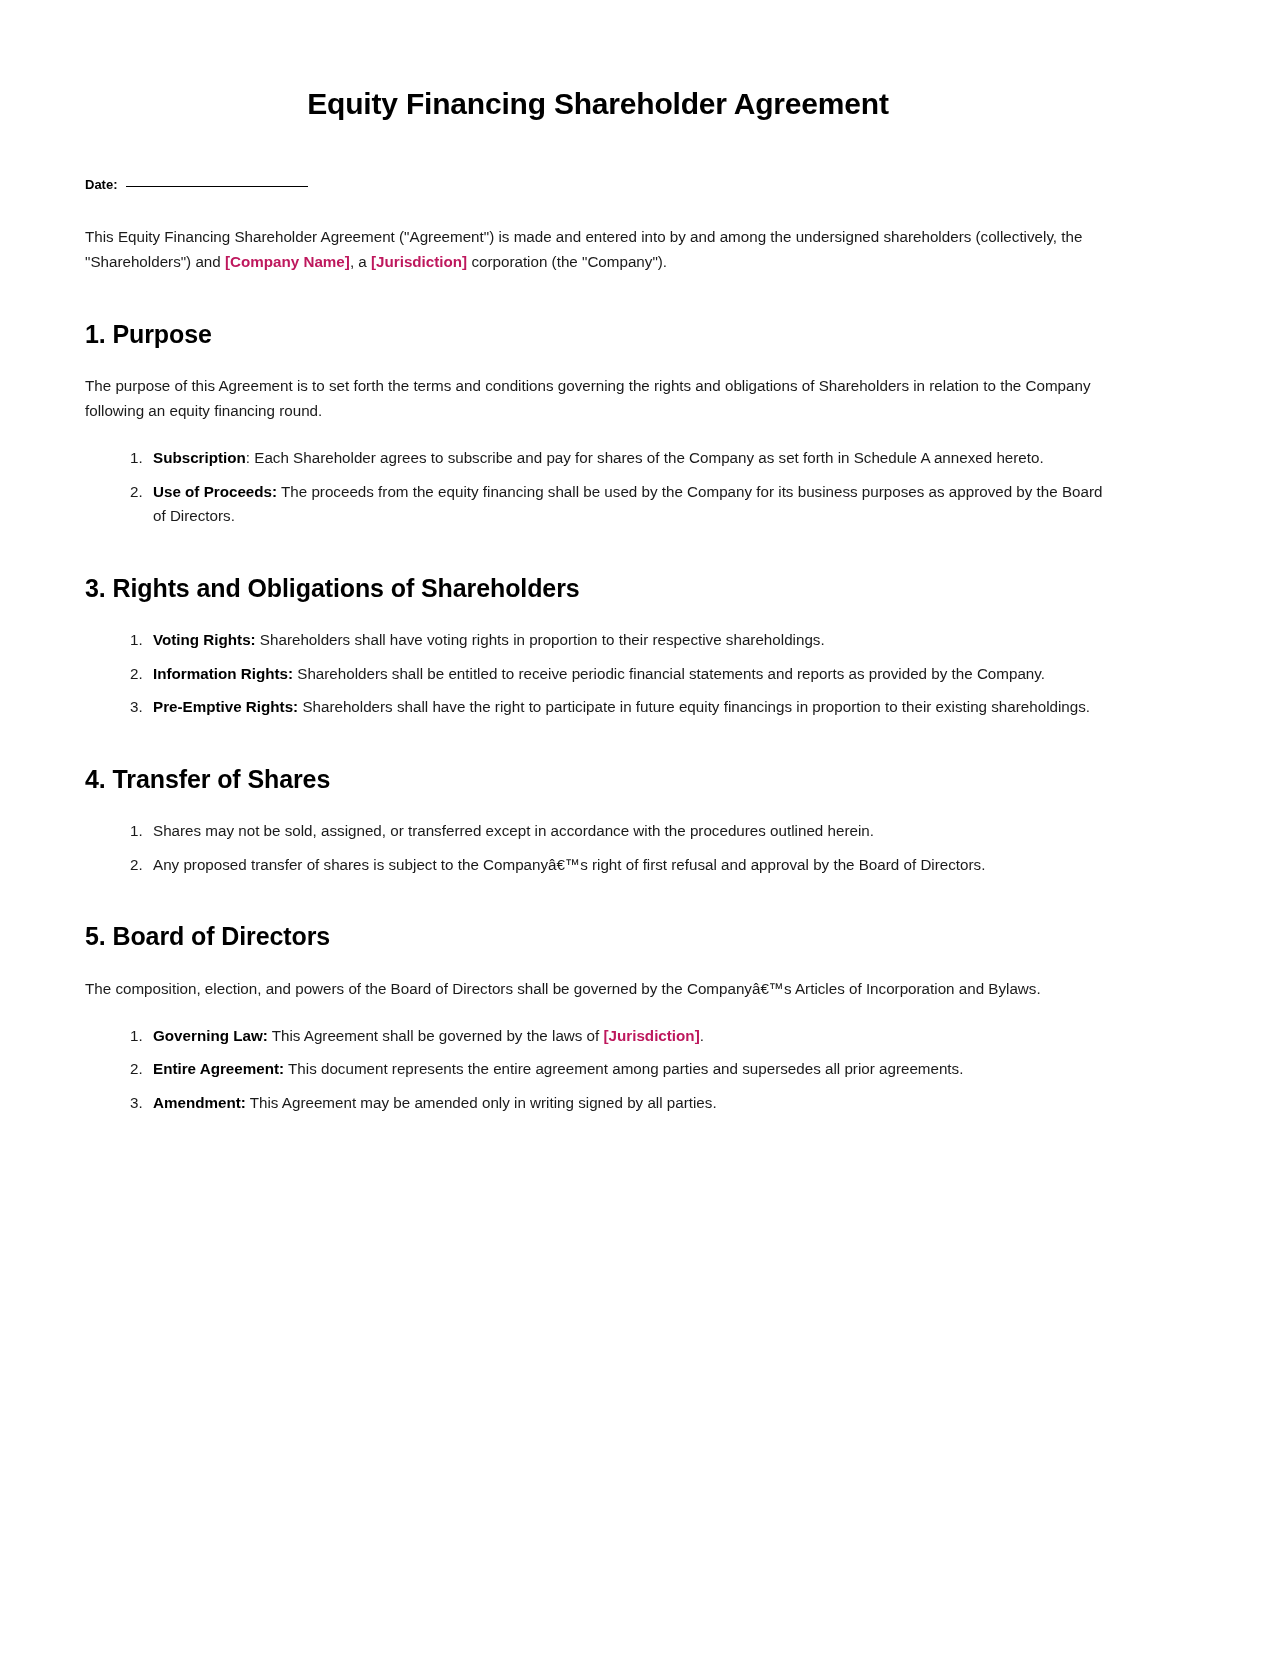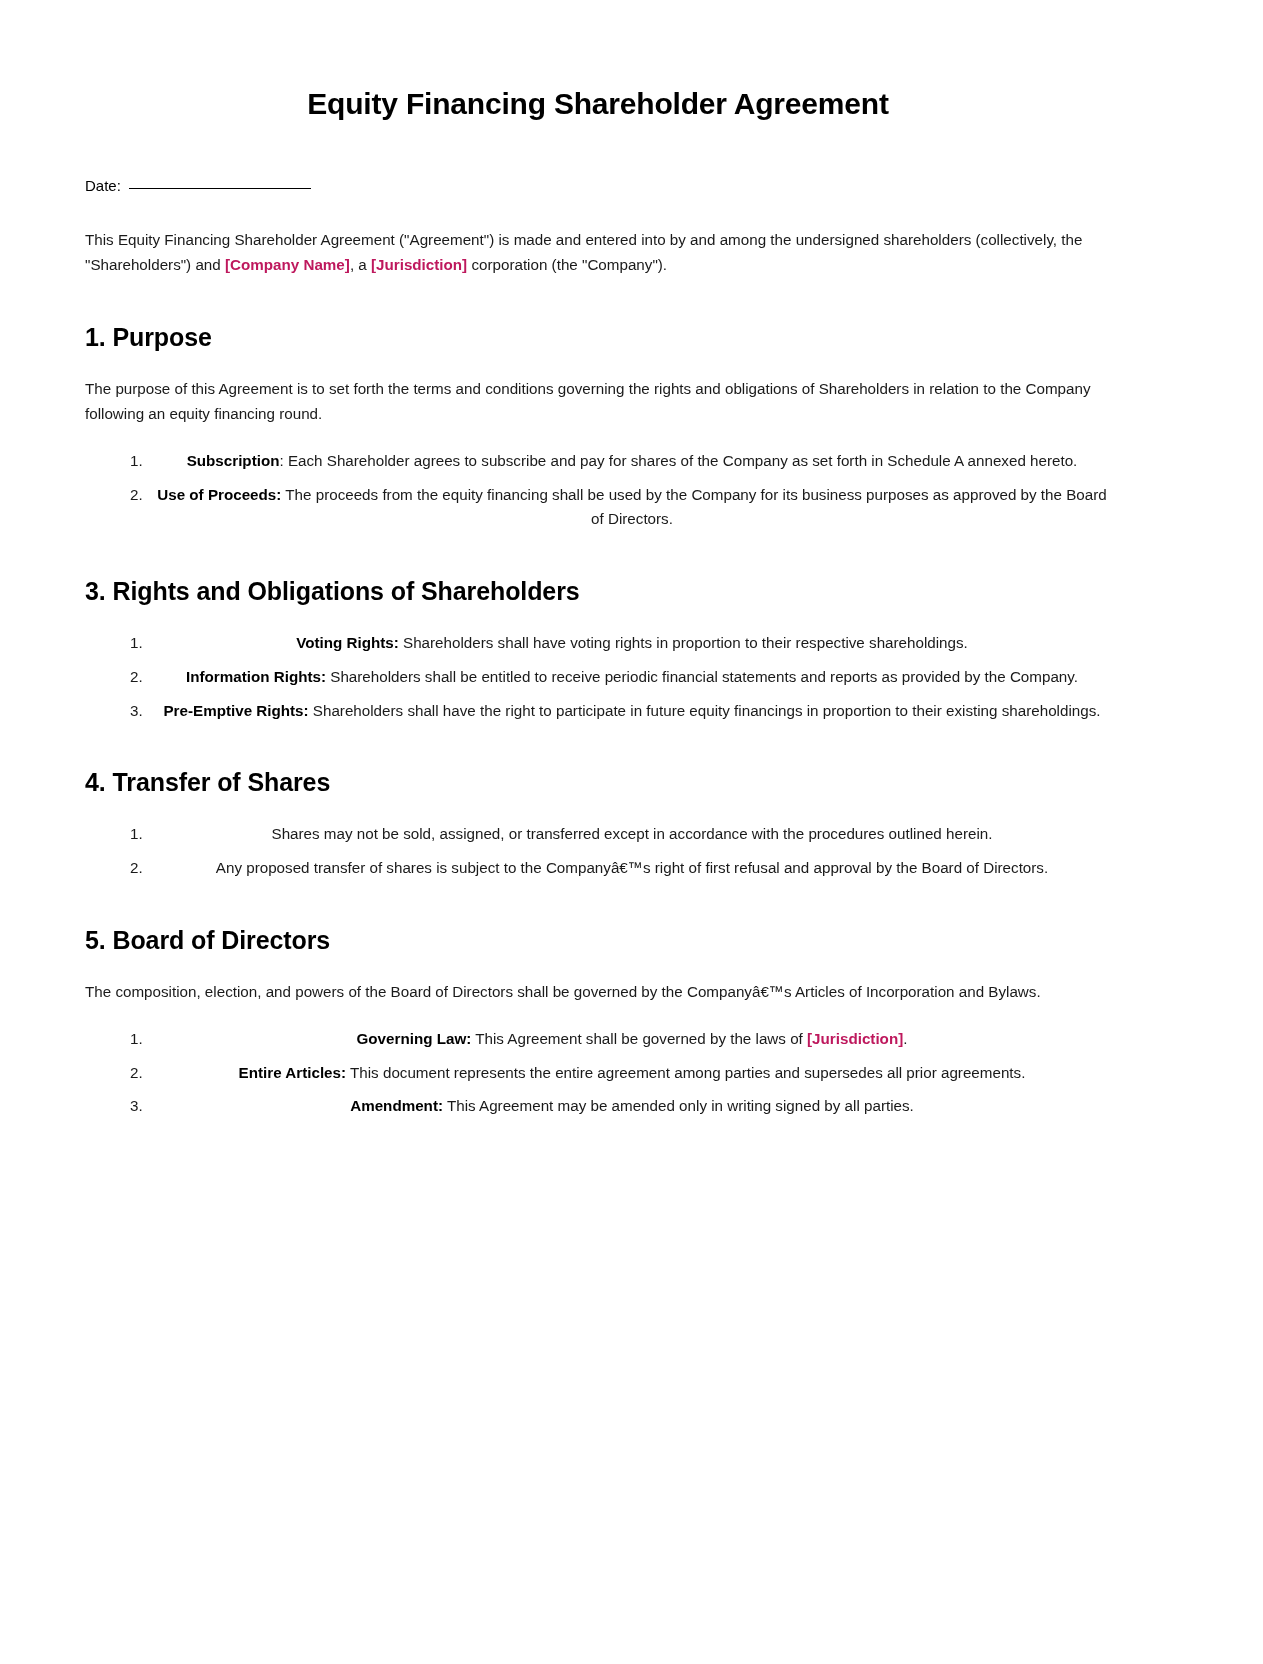--- a/index.html
+++ b/index.html
@@ -38,22 +38,22 @@
   .doc-title {
     text-align: center;
     font-size: 30px;
     font-weight: bold;
     letter-spacing: -0.2px;
     color: #000;
     margin: 0 0 52px 0;
     line-height: 1.2;
   }
   .date-line {
-    font-size: 15px;
-    font-weight: normal;
+    font-size: 13px;
+    font-weight: bold;
     color: #000;
     margin: 0 0 30px 0;
   }
   .date-line .blank {
     display: inline-block;
     width: 182px;
     border-bottom: 1.6px solid #000;
     margin-left: 8px;
     vertical-align: 2px;
   }
@@ -69,21 +69,20 @@
     font-weight: bold;
     color: #000;
     margin: 44px 0 24px 0;
     line-height: 1.25;
     letter-spacing: -0.1px;
   }
   ol.sec-list {
     margin: 0 0 18px 0;
     padding-left: 62px;
     list-style-position: outside;
-    text-align: center;
   }
   ol.sec-list > li {
     margin: 0 0 9px 0;
     padding-left: 6px;
     font-size: 15.2px;
     line-height: 1.62;
     color: #1a1a1a;
   }
   ol.sec-list > li::marker {
     color: #1a1a1a;
@@ -127,20 +126,20 @@
       <ol class="sec-list">
         <li><span>Shares may not be sold, assigned, or transferred except in accordance with the procedures outlined herein.</span></li>
         <li><span>Any proposed transfer of shares is subject to the Companyâ€™s right of first refusal and approval by the Board of Directors.</span></li>
       </ol>
 
       <h2 class="section-heading">5. Board of Directors</h2>
       <p class="body-text">The composition, election, and powers of the Board of Directors shall be governed by the Companyâ€™s Articles of Incorporation and Bylaws.</p>
 
       <ol class="sec-list">
         <li><span class="lead">Governing Law:</span><span> This Agreement shall be governed by the laws of </span><b>[Jurisdiction]</b><span>.</span></li>
-        <li><span class="lead">Entire Articles:</span><span> This document represents the entire agreement among parties and supersedes all prior agreements.</span></li>
+        <li><span class="lead">Entire Agreement:</span><span> This document represents the entire agreement among parties and supersedes all prior agreements.</span></li>
         <li><span class="lead">Amendment:</span><span> This Agreement may be amended only in writing signed by all parties.</span></li>
 
       </ol>
 
     </div>
   </div>
 </div>
 
 </body></html>

